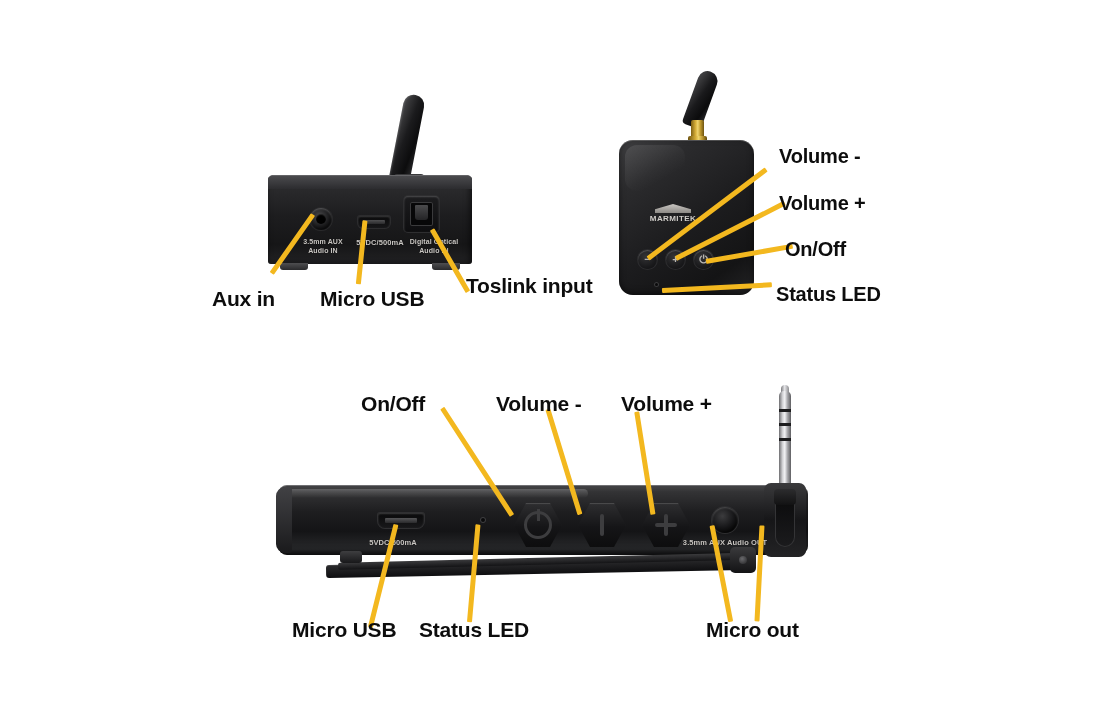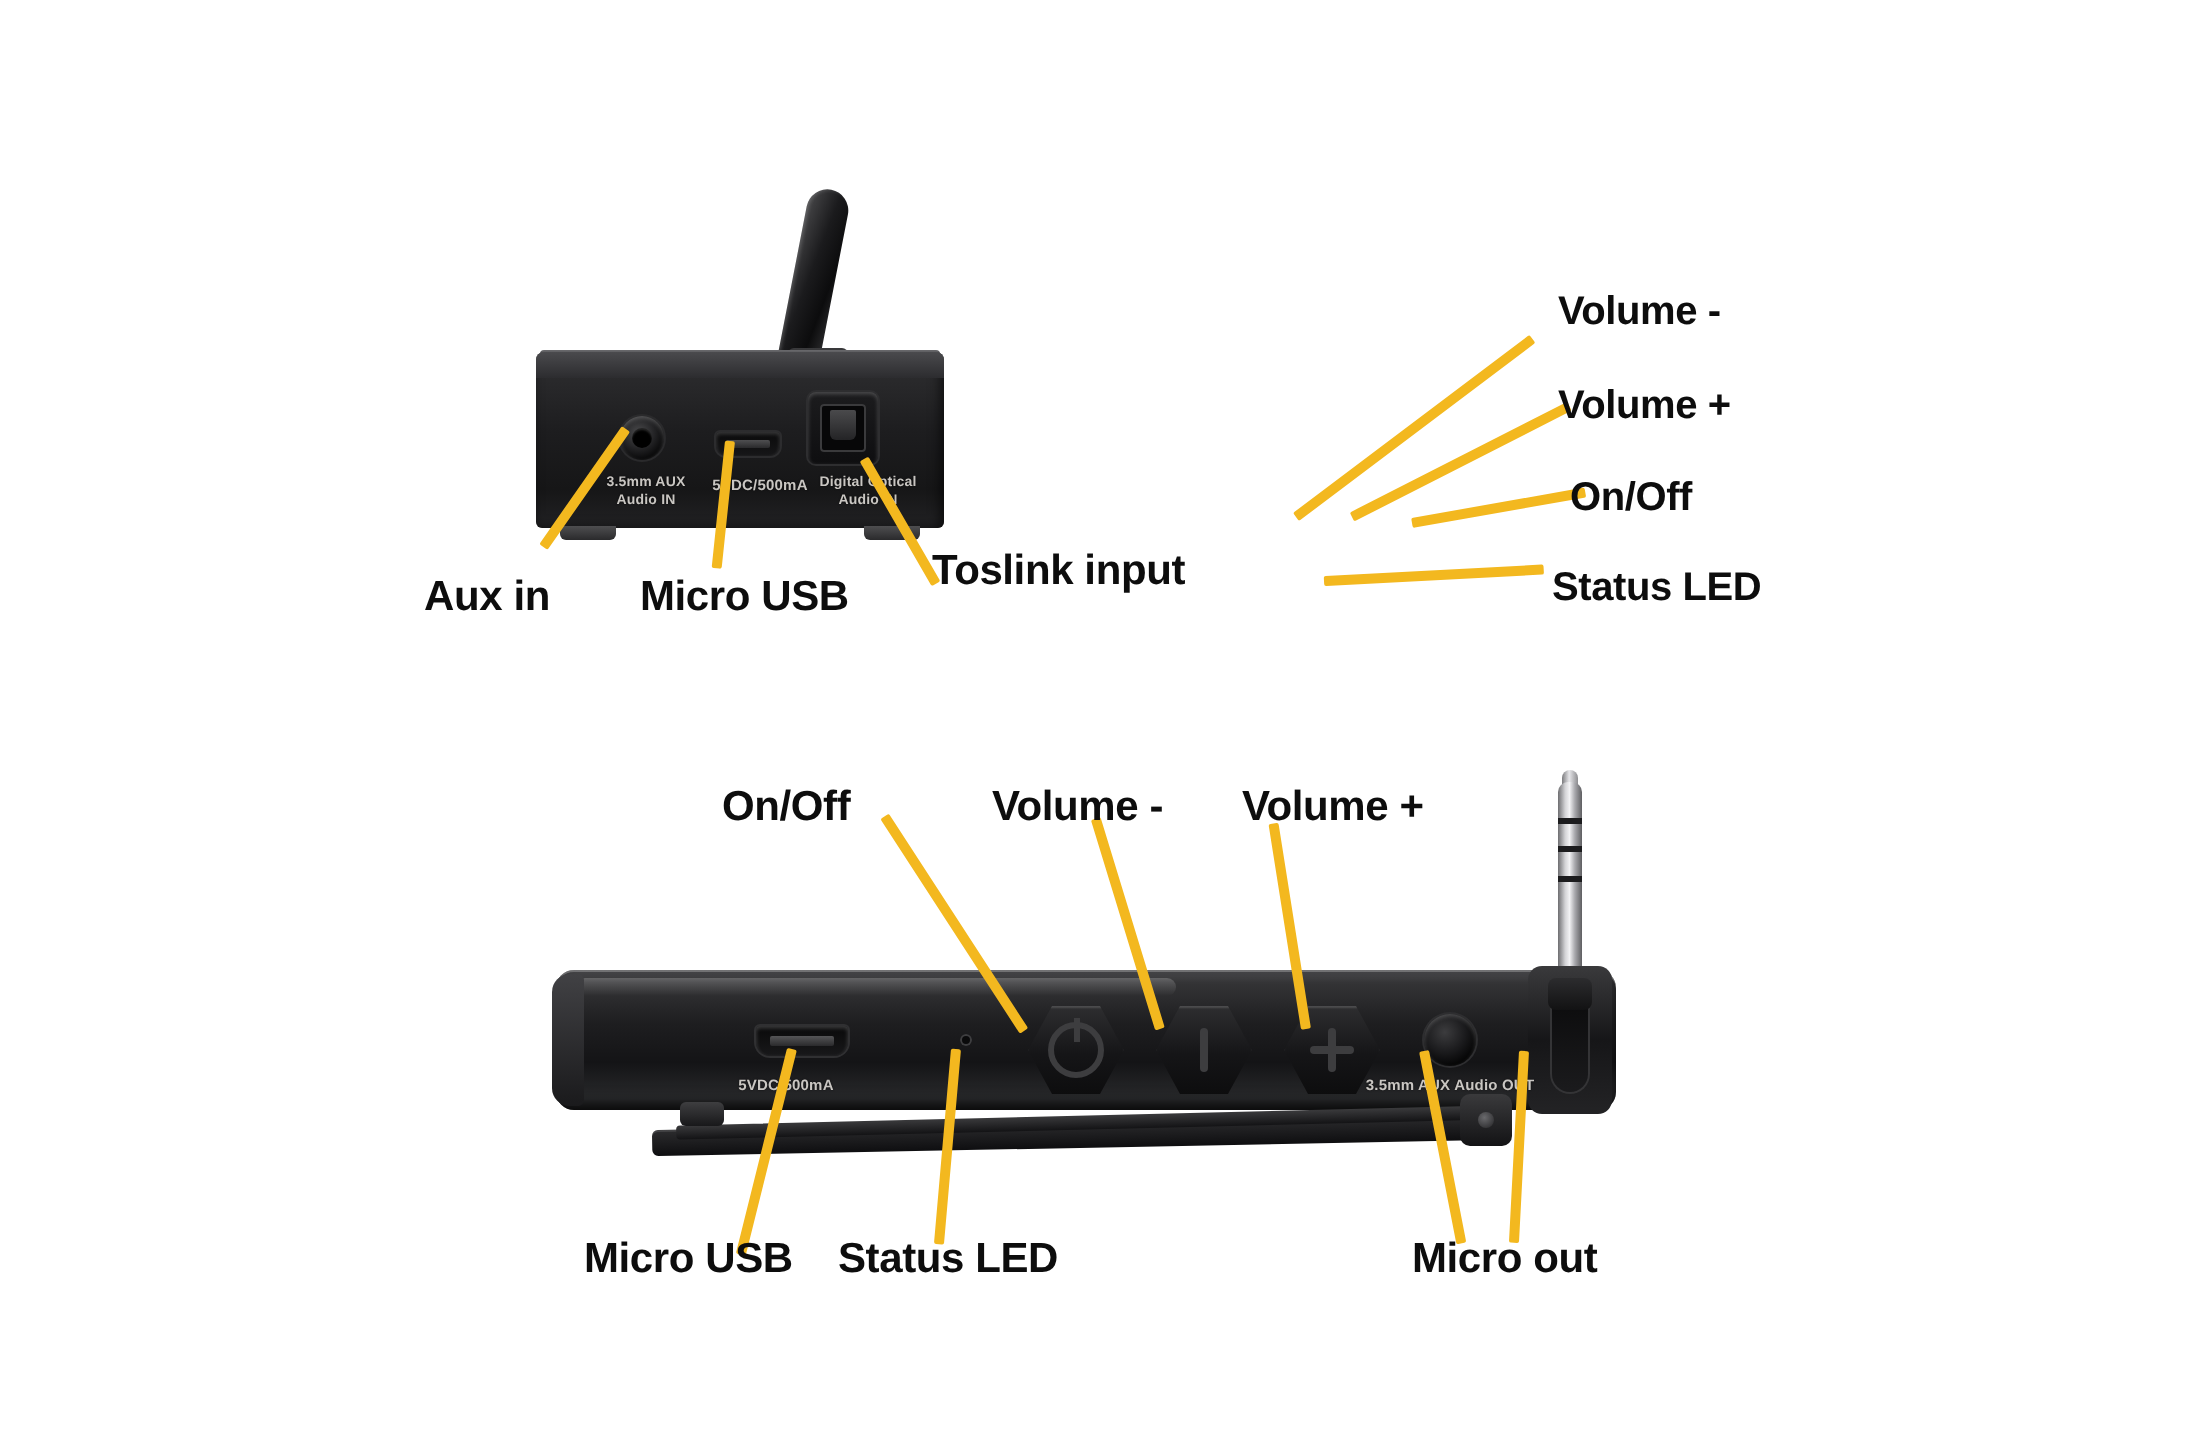--- a/index.html
+++ b/index.html
@@ -196,20 +196,41 @@
   </div>
 
   <div class="lead" style="left:313px;top:212px;width:72px;height:5px;transform:rotate(125deg);"></div>
   <div class="lead" style="left:365px;top:218px;width:64px;height:5px;transform:rotate(96deg);"></div>
   <div class="lead" style="left:432px;top:227px;width:72px;height:5px;transform:rotate(60deg);"></div>
 
   <div class="callout big" style="left:212px;top:287px;">Aux in</div>
   <div class="callout big" style="left:320px;top:287px;">Micro USB</div>
   <div class="callout big" style="left:466px;top:274px;">Toslink input</div>
 
+  <div id="dev2">
+    <div class="ant"></div>
+    <div class="sma"></div>
+    <div class="smab"></div>
+    <div class="body"></div>
+    <div class="gloss"></div>
+    <div class="logo">
+      <div class="roof"></div>
+      <div class="txt">MARMITEK</div>
+    </div>
+    <div class="btn b1">
+        <i>−</i>
+      </div>
+    <div class="btn b2">
+        <i>+</i>
+      </div>
+    <div class="btn b3">
+        <i>⏻</i>
+      </div>
+    <div class="led"></div>
+  </div>
 
   <div class="lead" style="left:648px;top:256px;width:148px;height:5px;transform:rotate(-37deg);"></div>
   <div class="lead" style="left:676px;top:256px;width:122px;height:5px;transform:rotate(-27deg);"></div>
   <div class="lead" style="left:706px;top:259px;width:88px;height:5px;transform:rotate(-10deg);"></div>
   <div class="lead" style="left:662px;top:288px;width:110px;height:5px;transform:rotate(-3deg);"></div>
 
   <div class="callout big2" style="left:779px;top:145px;">Volume -</div>
   <div class="callout big2" style="left:779px;top:192px;">Volume +</div>
   <div class="callout big2" style="left:785px;top:238px;">On/Off</div>
   <div class="callout big2" style="left:776px;top:283px;">Status LED</div>

